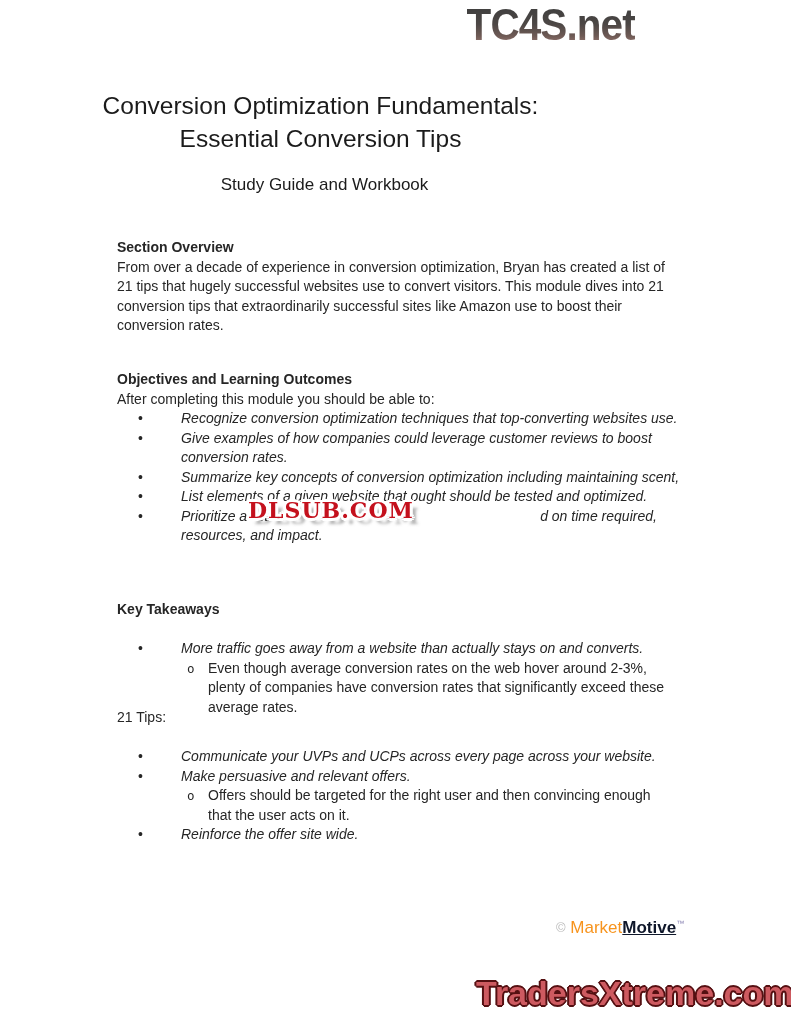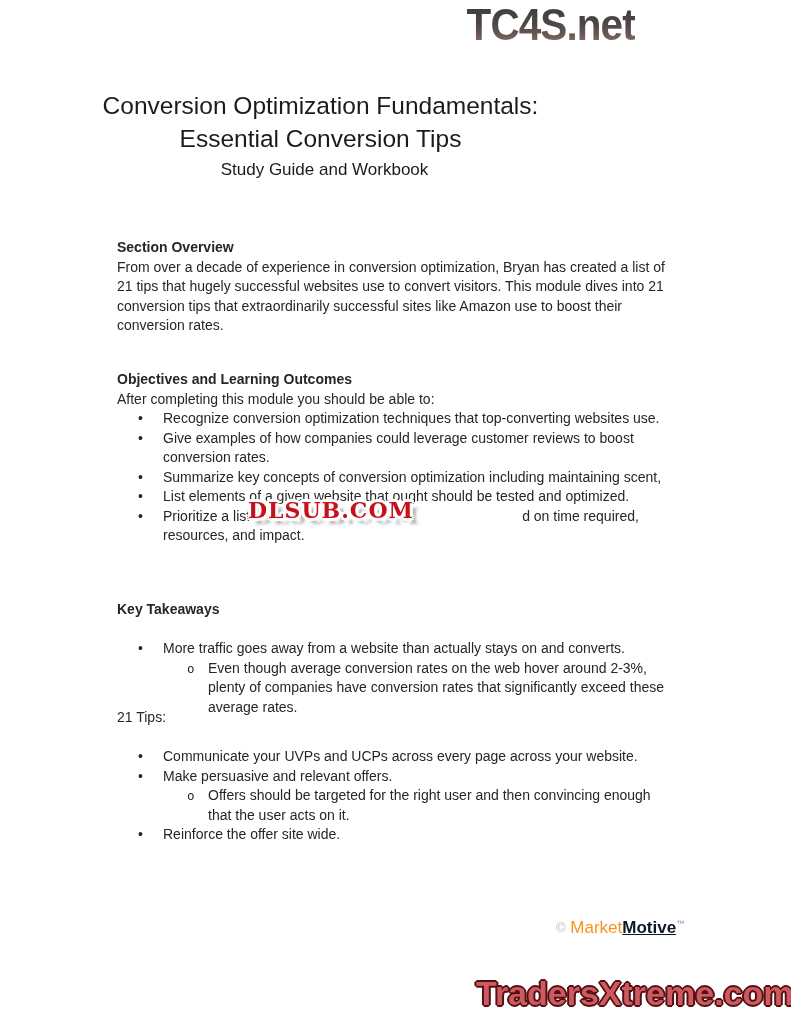--- a/index.html
+++ b/index.html
@@ -10,30 +10,30 @@
   
   .tc4s{position:absolute;top:0px;right:6px;
         font-family:"Liberation Sans",sans-serif;font-weight:700;font-size:44px;
         letter-spacing:-1px;transform:scaleX(.92);transform-origin:100% 0;
         background:linear-gradient(#3f3f3f 12%, #4c4745 48%, #6e5a55 72%, #9b7a74 90%, #b99c95 100%);
         -webkit-background-clip:text;background-clip:text;color:transparent;}
 
   
   .title-block{position:absolute;left:0;right:0;top:90px;text-align:center;color:#1b1b1b;}
   .title-line{font-size:24.5px;line-height:32.5px;}
-  .subtitle{font-size:17px;line-height:25px;margin-top:2px;padding-left:8px;}
+  .subtitle{font-size:17px;line-height:25px;margin-top:17px;padding-left:8px;}
 
   
   .sec{position:absolute;left:117px;width:600px;font-size:14px;line-height:19.5px;color:#262626;}
   .hd{font-weight:700;margin-top:24px;}
   .tline{white-space:nowrap;}
   .blank{height:19.5px;}
   .li{position:relative;}
   .li .mk1{position:absolute;left:21px;top:0;}
-  .li .tx1{margin-left:46px;}
+  .li .tx1{margin-left:64px;font-style:italic;}
   .li .mk2{position:absolute;left:70px;top:0;font-family:"DejaVu Sans Mono",monospace;font-size:12.5px;}
   .li .tx2{margin-left:91px;}
   .gap-spacer{display:inline-block;width:272px;}
 
   
   .dlsub{position:absolute;left:248px;top:490px;width:288px;text-align:left;
          font-family:"DejaVu Serif",serif;font-weight:700;font-size:22px;line-height:40px;
          letter-spacing:1px;color:#c4111d;
          text-shadow:
            -3px 0 0 #fff, 3px 0 0 #fff, 0 -3px 0 #fff, 0 3px 0 #fff,

